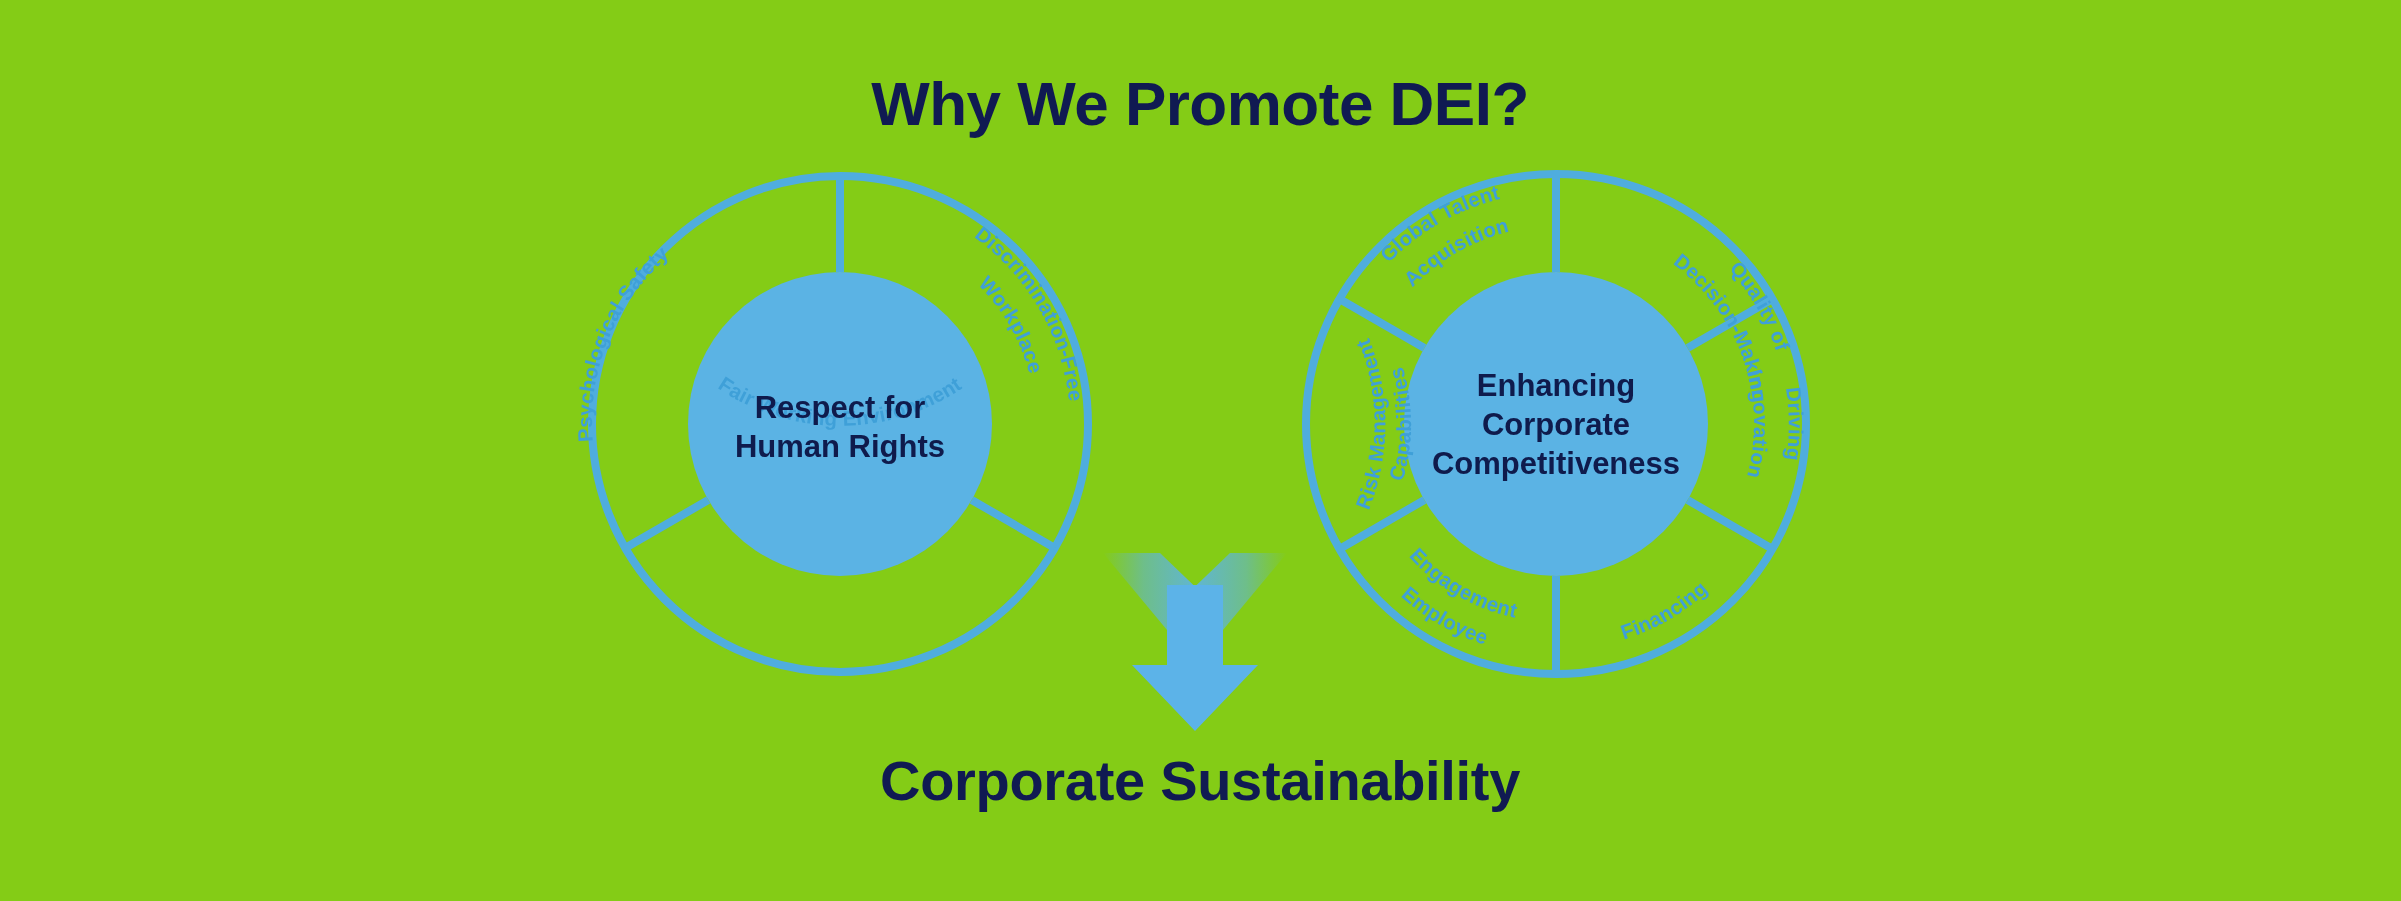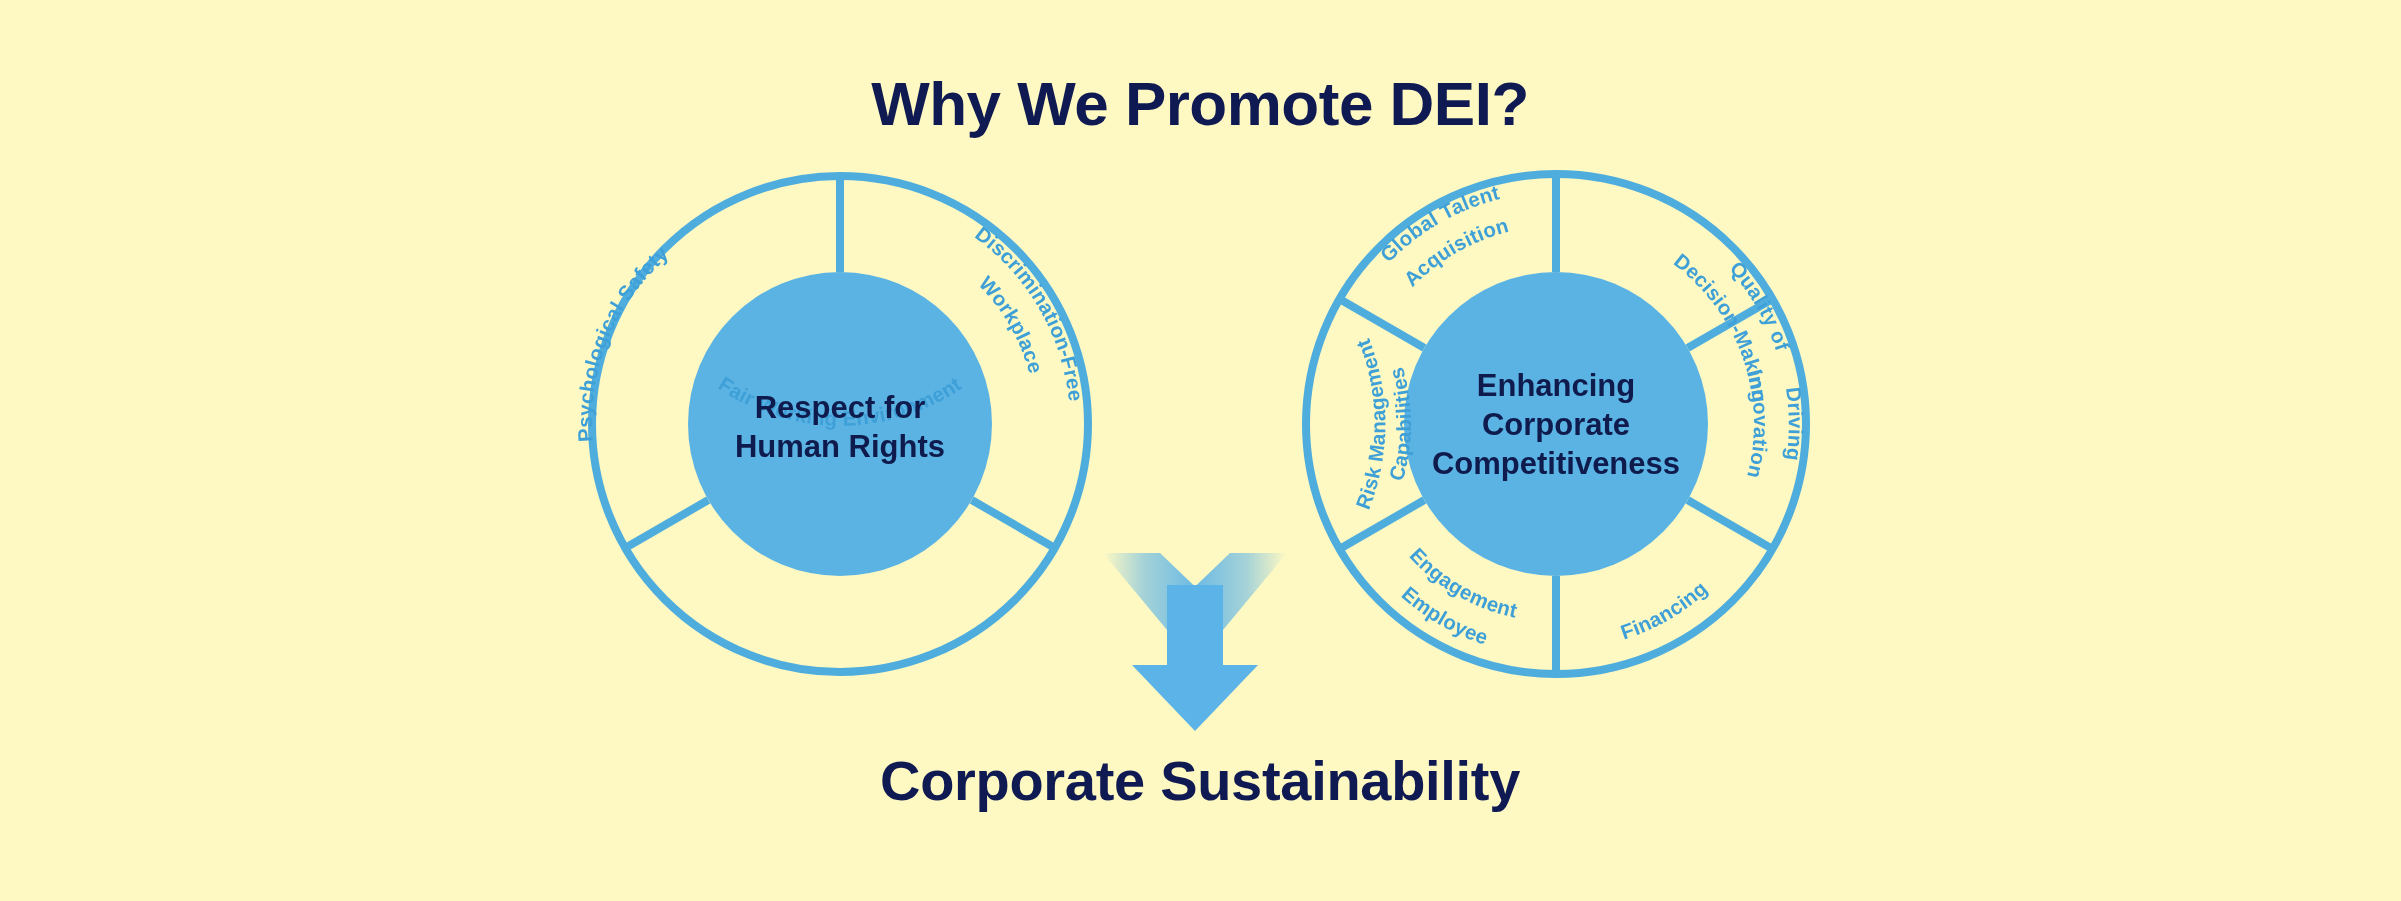--- a/index.html
+++ b/index.html
@@ -10,21 +10,21 @@
   body {
     width: 2401px;
     height: 901px;
     overflow: hidden;
     font-family: "Liberation Sans", sans-serif;
   }
   #stage {
     position: relative;
     width: 2401px;
     height: 901px;
-    background: #fef9c3;
+    background: #84cc16;
   }
   #main-svg {
     position: absolute;
     left: 0;
     top: 0;
     width: 2401px;
     height: 901px;
     display: block;
   }
   .title-text {

